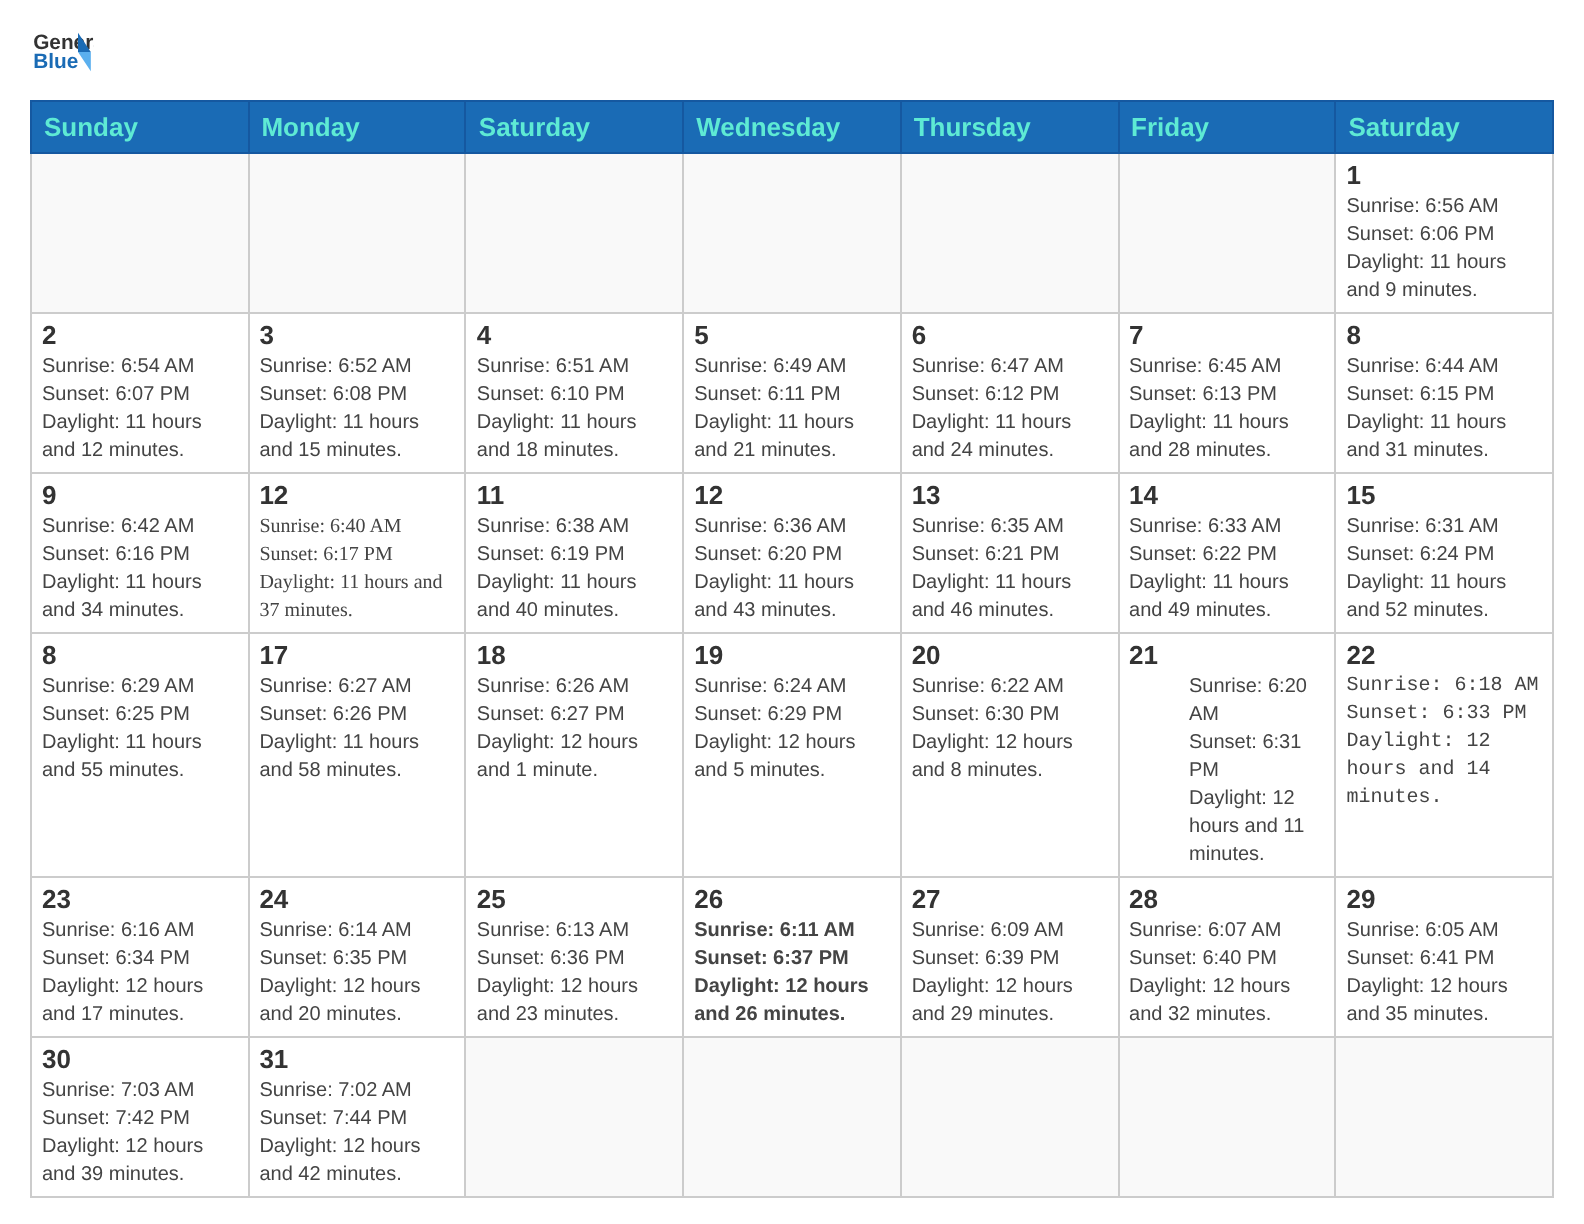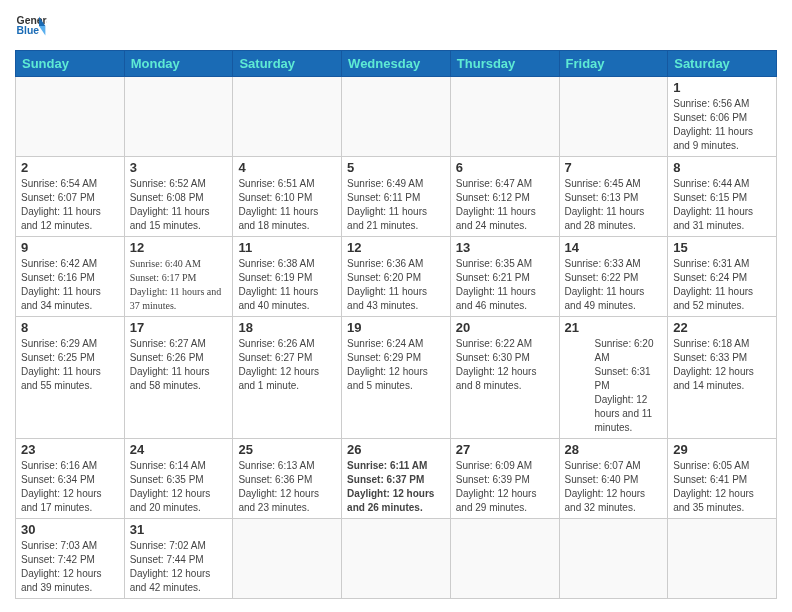--- a/index.html
+++ b/index.html
@@ -248,21 +248,21 @@
 Daylight: 12 hours and 8 minutes.</div>
           </td>
           <td>
             <div class="day-num">21</div>
             <div class="day-info" style="white-space: pre-line; margin-left: 30px;">Sunrise: 6:20 AM
 Sunset: 6:31 PM
 Daylight: 12 hours and 11 minutes.</div>
           </td>
           <td>
             <div class="day-num">22</div>
-            <div class="day-info" style="white-space: pre-line;">Sunrise: 6:18 AM
+            <div class="day-info" style="white-space: pre-line; font-family: Liberation Mono, monospace;">Sunrise: 6:18 AM
 Sunset: 6:33 PM
 Daylight: 12 hours and 14 minutes.</div>
           </td>
         </tr>
         <tr>
           <td>
             <div class="day-num">23</div>
             <div class="day-info" style="white-space: pre-line;">Sunrise: 6:16 AM
 Sunset: 6:34 PM
 Daylight: 12 hours and 17 minutes.</div>

